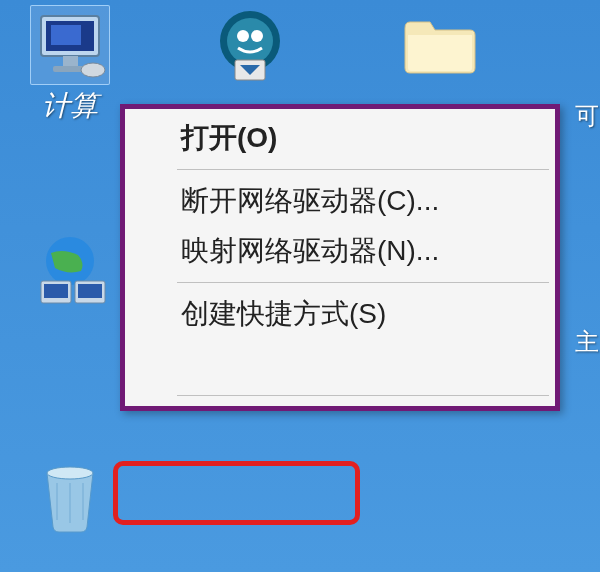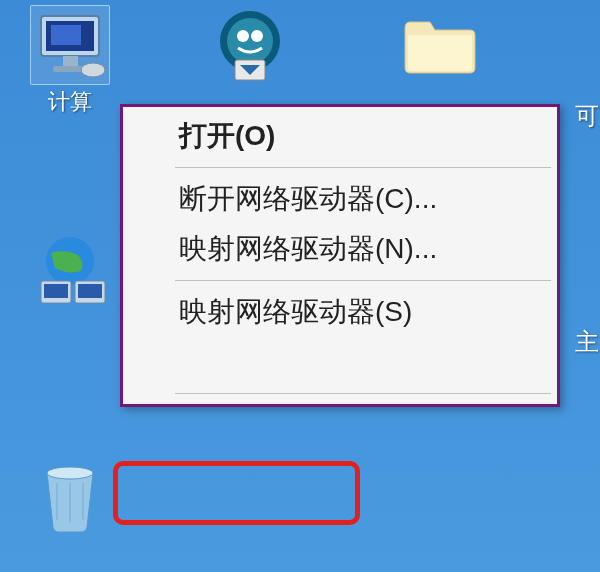--- a/index.html
+++ b/index.html
@@ -20,41 +20,42 @@
     .desktop-icon .icon-img {
       width: 80px;
       height: 80px;
       margin: 0 auto;
       display: flex;
       align-items: center;
       justify-content: center;
     }
     .desktop-icon .icon-label {
       color: white;
-      font-size: 22px;
+      font-size: 28px;
       text-shadow: 1px 1px 2px rgba(0,0,0,0.5);
       margin-top: 2px;
+      font-style: italic;
     }
     .icon-computer { left: 10px; top: 5px; }
     .icon-app { left: 190px; top: 5px; }
     .icon-folder { left: 380px; top: 5px; }
     .icon-network { left: 10px; top: 230px; }
     .icon-recycle { left: 10px; top: 455px; }
     .icon-computer.selected .icon-img {
       background: rgba(100,160,220,0.6);
       border: 1px solid rgba(180,220,255,0.8);
       border-radius: 2px;
     }
     .context-menu {
       position: absolute;
       left: 120px;
       top: 104px;
       width: 440px;
       background: #f5f5f5;
-      border: 3px solid #701a75;
+      border: 5px solid #701a75;
       box-shadow: 3px 3px 8px rgba(0,0,0,0.3);
       padding: 4px 2px;
     }
     .menu-item {
       display: flex;
       align-items: center;
       height: 50px;
       padding: 0 8px 0 4px;
       font-size: 28px;
       color: #222;
@@ -173,21 +174,21 @@
     <div class="menu-icon"></div>
     <div class="menu-text">断开网络驱动器(C)...</div>
   </div>
   <div class="menu-item">
     <div class="menu-icon"></div>
     <div class="menu-text">映射网络驱动器(N)...</div>
   </div>
   <div class="menu-separator"></div>
   <div class="menu-item">
     <div class="menu-icon"></div>
-    <div class="menu-text">映射网络驱动器(S)</div>
+    <div class="menu-text">创建快捷方式(S)</div>
   </div>
   <div class="menu-item">
     <div class="menu-icon"></div>
   </div>
   <div class="menu-separator"></div>
 </div>
 
 <div class="highlight-box highlight-properties"></div>
 
 </body></html>

